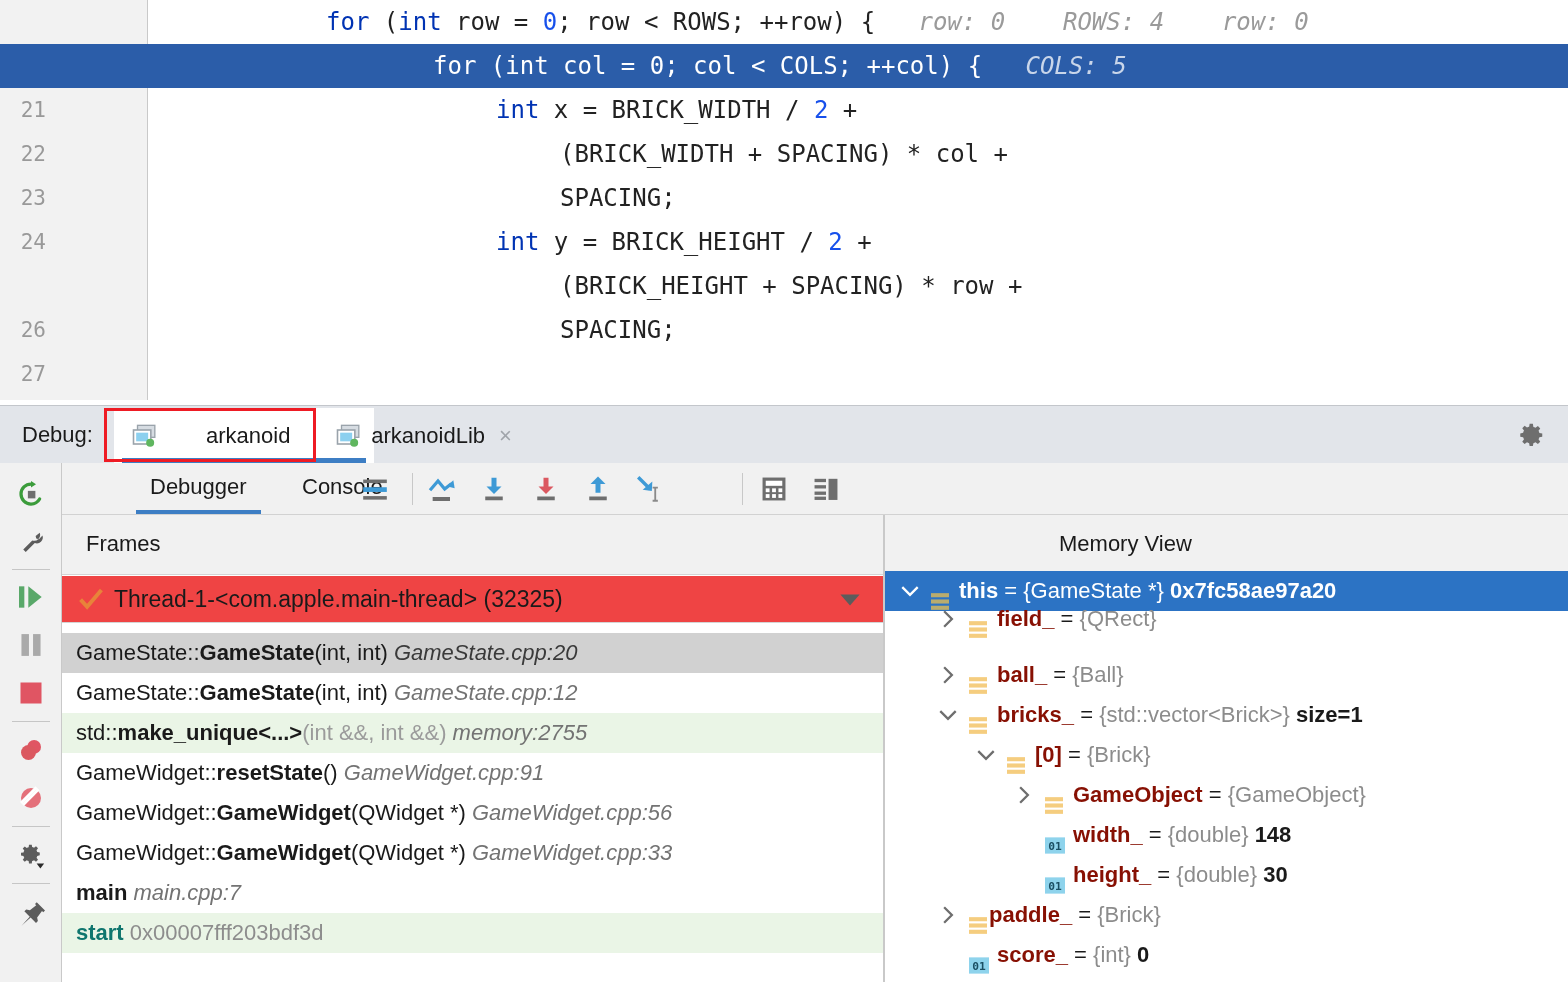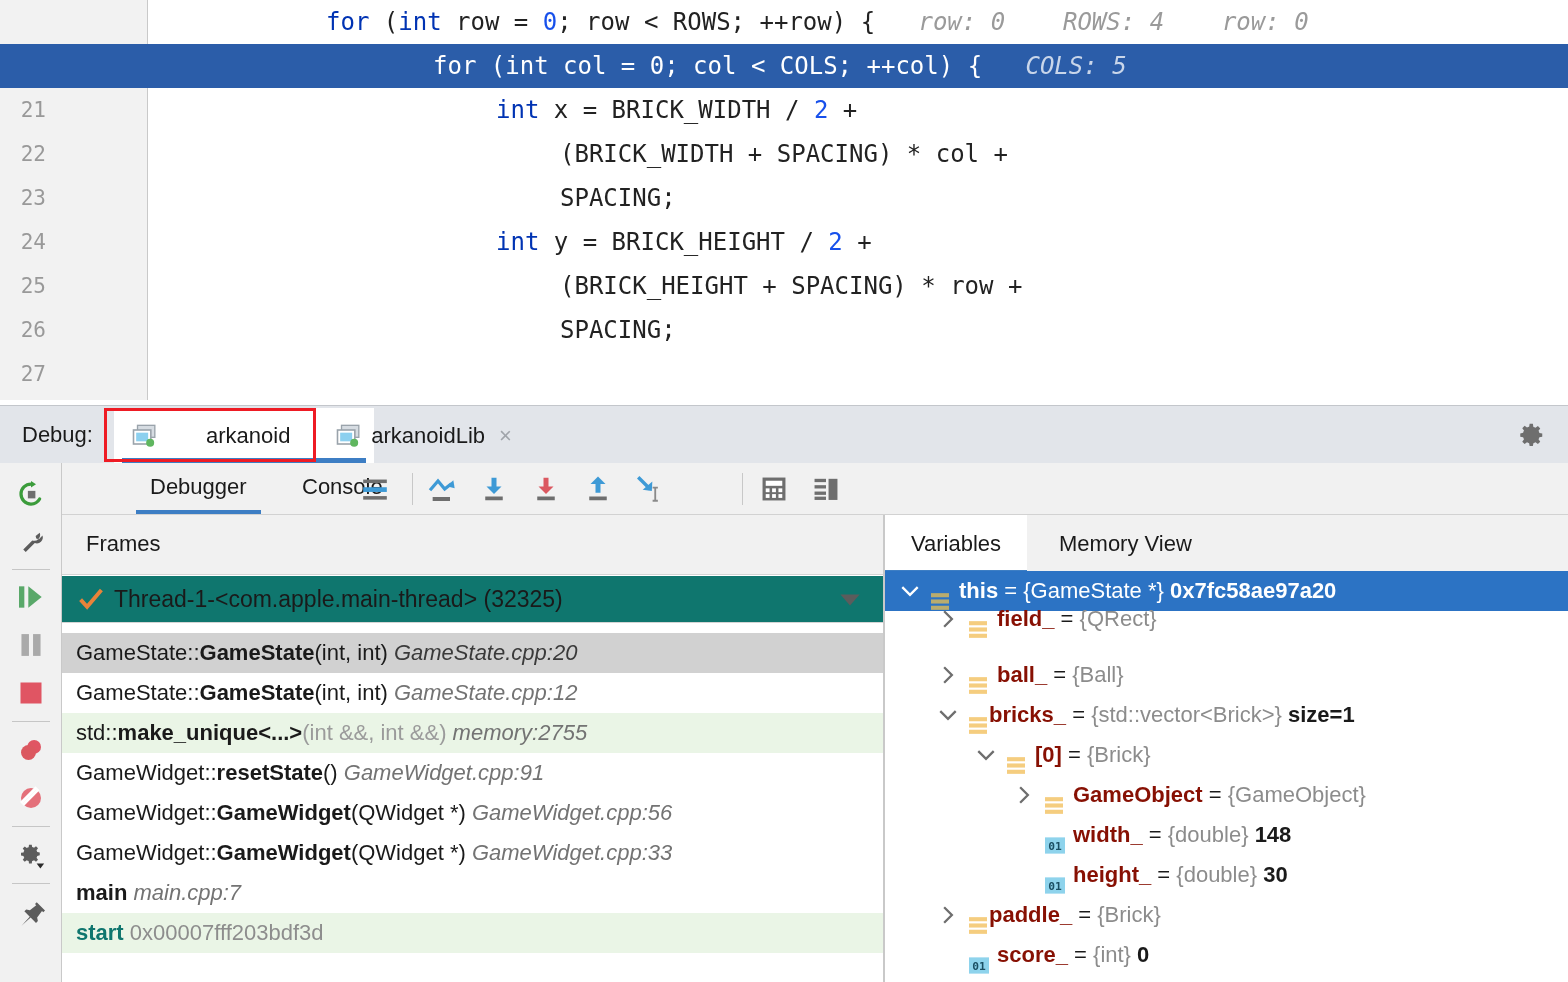--- a/index.html
+++ b/index.html
@@ -63,21 +63,21 @@
   .dtab .du{position:absolute;left:-14px;right:-14px;bottom:0;height:4px;background:#3d7ec4;}
   .tb-sep{position:absolute;top:10px;width:1px;height:32px;background:#c8c8c8;}
   .tb-btn{position:absolute;top:6px;width:40px;height:40px;display:flex;align-items:center;justify-content:center;}
 
   
   .frames{position:absolute;left:62px;top:515px;width:822px;height:467px;background:#ffffff;
           border-right:1px solid #c9c9c9;box-sizing:border-box;overflow:hidden;}
   .frames-head{position:absolute;left:0;top:0;width:821px;height:60px;background:#f1f1f1;
                border-bottom:1px solid #d4d4d4;box-sizing:border-box;}
   .frames-head span{position:absolute;left:24px;top:0;line-height:58px;font-size:22px;color:#1a1a1a;}
-  .thread-row{position:absolute;left:0;top:61px;width:821px;height:47px;background:#0f766e;
+  .thread-row{position:absolute;left:0;top:61px;width:821px;height:47px;background:#ef4444;
               border-bottom:1px solid #d4d4d4;box-sizing:border-box;}
   .thread-check{position:absolute;left:16px;top:11px;width:26px;height:24px;}
   .thread-text{position:absolute;left:52px;top:0;line-height:46px;font-size:23px;color:#1a1a1a;white-space:nowrap;}
   .thread-caret{position:absolute;right:22px;top:17px;}
   .frame-row{position:absolute;left:0;width:821px;height:40px;line-height:40px;font-size:22px;
              color:#1a1a1a;white-space:nowrap;padding-left:14px;box-sizing:border-box;}
   .frame-row.sel{background:#d1d1d1;}
   .frame-row.lib{background:#eaf5e6;}
   .frame-row b{font-weight:bold;}
   .frame-row .loc{font-style:italic;color:#737373;}
@@ -136,23 +136,20 @@
         </div>
         <div class="gutter-row" style="top: 132px;">
           <div class="lineno">22</div>
         </div>
         <div class="gutter-row" style="top: 176px;">
           <div class="lineno">23</div>
         </div>
         <div class="gutter-row" style="top: 220px;">
           <div class="lineno">24</div>
         </div>
-        <div class="gutter-row" style="top: 264px;">
-          <div class="lineno">25</div>
-        </div>
         <div class="gutter-row" style="top: 308px;">
           <div class="lineno">26</div>
         </div>
         <div class="gutter-row" style="top: 352px;">
           <div class="lineno">27</div>
         </div>
       </div>
     <div id="editor-rows">
         <div class="ed-row" style="top: 0px;">
           <div class="code" style="left:326px"><span class="kw">for </span>(<span class="kw">int</span> row = <span class="num">0</span>; row &lt; ROWS; ++row) {<span class="hint">   row: 0    ROWS: 4    row: 0</span></div>
@@ -378,24 +375,20 @@
         <div class="frame-row" style="top: 278px;"><span>GameWidget::</span><b class="">GameWidget</b><span class="">(QWidget *) </span><span class="loc">GameWidget.cpp:56</span></div>
         <div class="frame-row" style="top: 318px;"><span>GameWidget::</span><b class="">GameWidget</b><span class="">(QWidget *) </span><span class="loc">GameWidget.cpp:33</span></div>
         <div class="frame-row" style="top: 358px;"><b class="">main</b><span class=""> </span><span class="loc">main.cpp:7</span></div>
         <div class="frame-row lib" style="top: 398px;"><b class="dimb">start</b><span class=""> </span><span class="addr">0x00007fff203bdf3d</span></div>
       </div>
   </div>
   <div class="splitv"></div>
 
   <div class="vars">
     <div class="vars-head">
-      <div class="vtab active" style="left:0;padding:0 26px">
-        <span>Variables</span>
-        <div class="vu"></div>
-      </div>
       <div class="vtab" style="left:152px;padding:0 22px">
         <span>Memory View</span>
       </div>
     </div>
     <div id="var-rows">
         <div class="var-row sel" style="top: 56px;">
           <div class="vchev" style="left:14px">
             <svg width="18" height="12" viewBox="0 0 14 9">
               <path d="M1 1.5 L7 7.5 L13 1.5" fill="none" stroke="#ffffff" stroke-width="1.8"></path>
             </svg>
@@ -437,21 +430,21 @@
           <div class="vchev" style="left:52px">
             <svg width="18" height="12" viewBox="0 0 14 9">
               <path d="M1 1.5 L7 7.5 L13 1.5" fill="none" stroke="#6e6e6e" stroke-width="1.8"></path>
             </svg>
           </div>
           <div class="vicon" style="left:84px"><svg width="18" height="17" viewBox="0 0 14 13">
               <rect x="0" y="0" width="14" height="3.2" fill="#f5cd7f"></rect>
               <rect x="0" y="4.9" width="14" height="3.2" fill="#f5cd7f"></rect>
               <rect x="0" y="9.8" width="14" height="3.2" fill="#f5cd7f"></rect>
             </svg></div>
-          <div class="vtext" style="left:104px"><span class="vname">bricks_</span><span class="veq"> = </span><span class="vtype">{std::vector&lt;Brick&gt;}</span><span class="vval"> size=1</span></div>
+          <div class="vtext" style="left:112px"><span class="vname">bricks_</span><span class="veq"> = </span><span class="vtype">{std::vector&lt;Brick&gt;}</span><span class="vval"> size=1</span></div>
         </div>
         <div class="var-row" style="top: 220px;">
           <div class="vchev" style="left:90px">
             <svg width="18" height="12" viewBox="0 0 14 9">
               <path d="M1 1.5 L7 7.5 L13 1.5" fill="none" stroke="#6e6e6e" stroke-width="1.8"></path>
             </svg>
           </div>
           <div class="vicon" style="left:122px"><svg width="18" height="17" viewBox="0 0 14 13">
               <rect x="0" y="0" width="14" height="3.2" fill="#f5cd7f"></rect>
               <rect x="0" y="4.9" width="14" height="3.2" fill="#f5cd7f"></rect>

